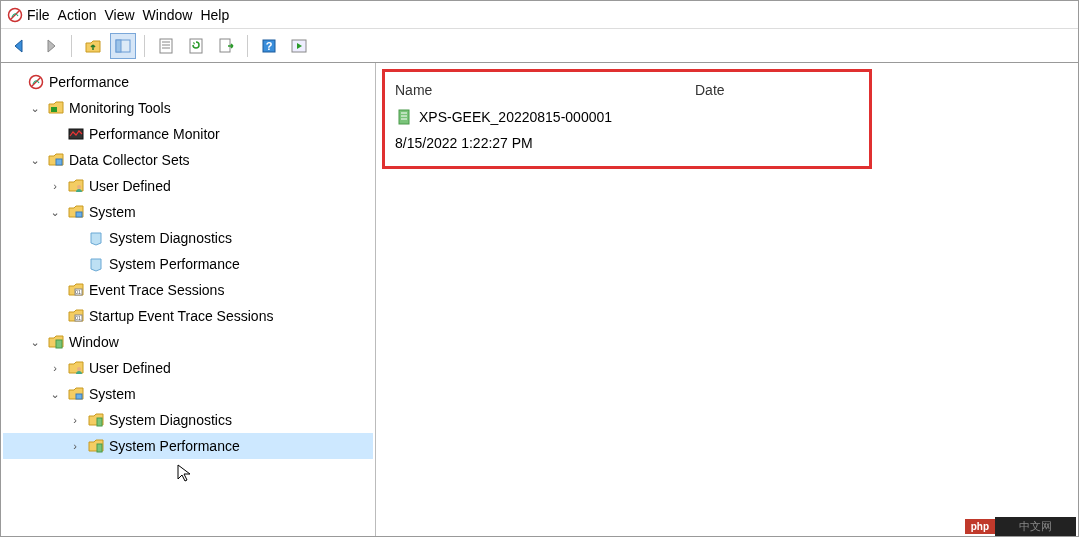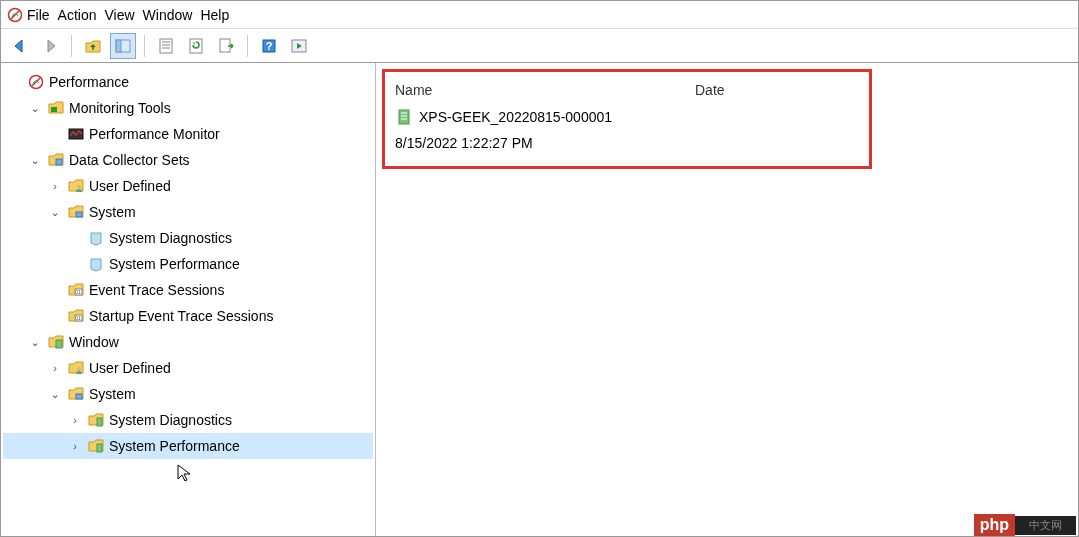--- a/index.html
+++ b/index.html
@@ -98,24 +98,24 @@
   }
   .watermark {
     position:absolute;
     right:2px;
     bottom:2px;
     display:flex;
     align-items:center;
   }
   .watermark .php {
     background:#c0392b; color:#fff; font-weight:bold;
-    font-size:16px; padding:2px 6px;
+    font-size:10px; padding:2px 6px;
   }
   .watermark .cn {
-    background:#222; color:#888; font-size:11px; padding:2px 14px;
+    background:#222; color:#888; font-size:11px; padding:2px 24px;
   }
 </style>
 </head>
 <body>
 
 <div class="menubar">
   <span class="app-icon">
     <svg width="16" height="16" viewBox="0 0 16 16">
         <circle cx="8" cy="8" r="6.5" fill="none" stroke="#c33" stroke-width="1.5"></circle>
         <line x1="4" y1="12" x2="12" y2="4" stroke="#c33" stroke-width="1.5"></line>

